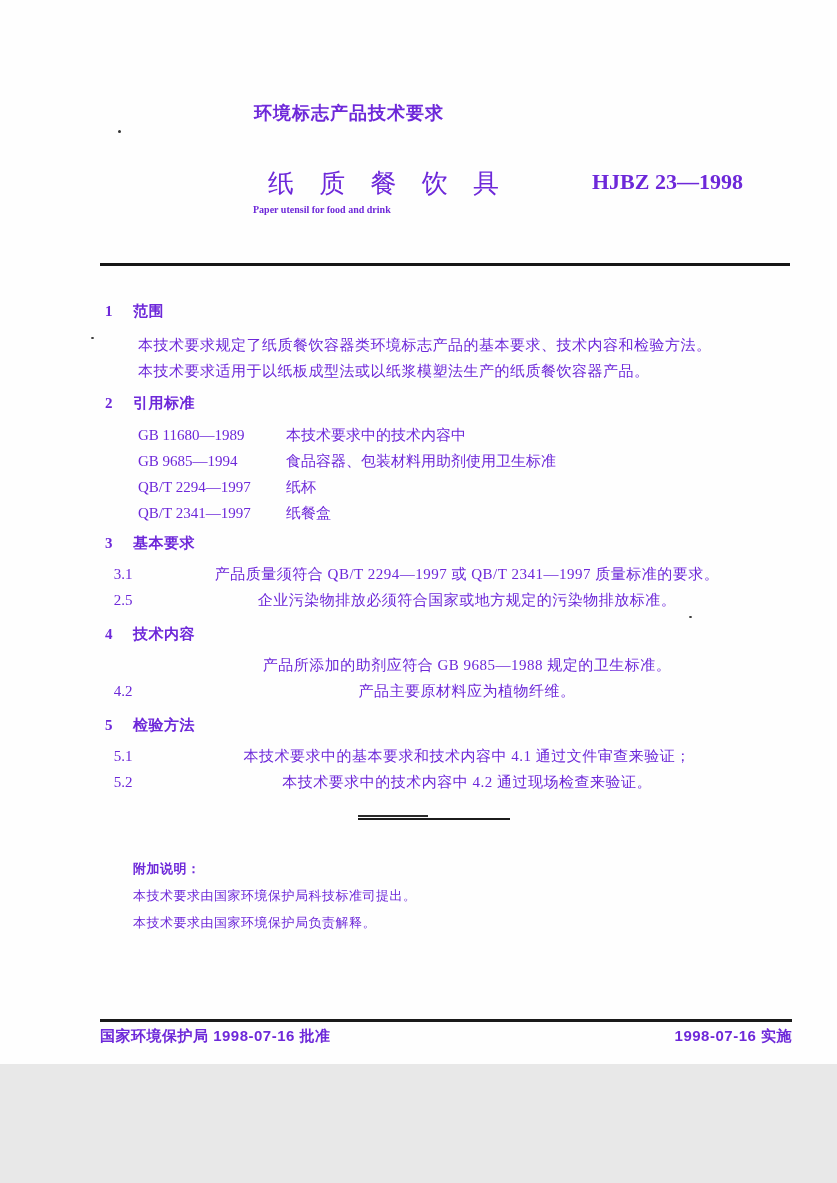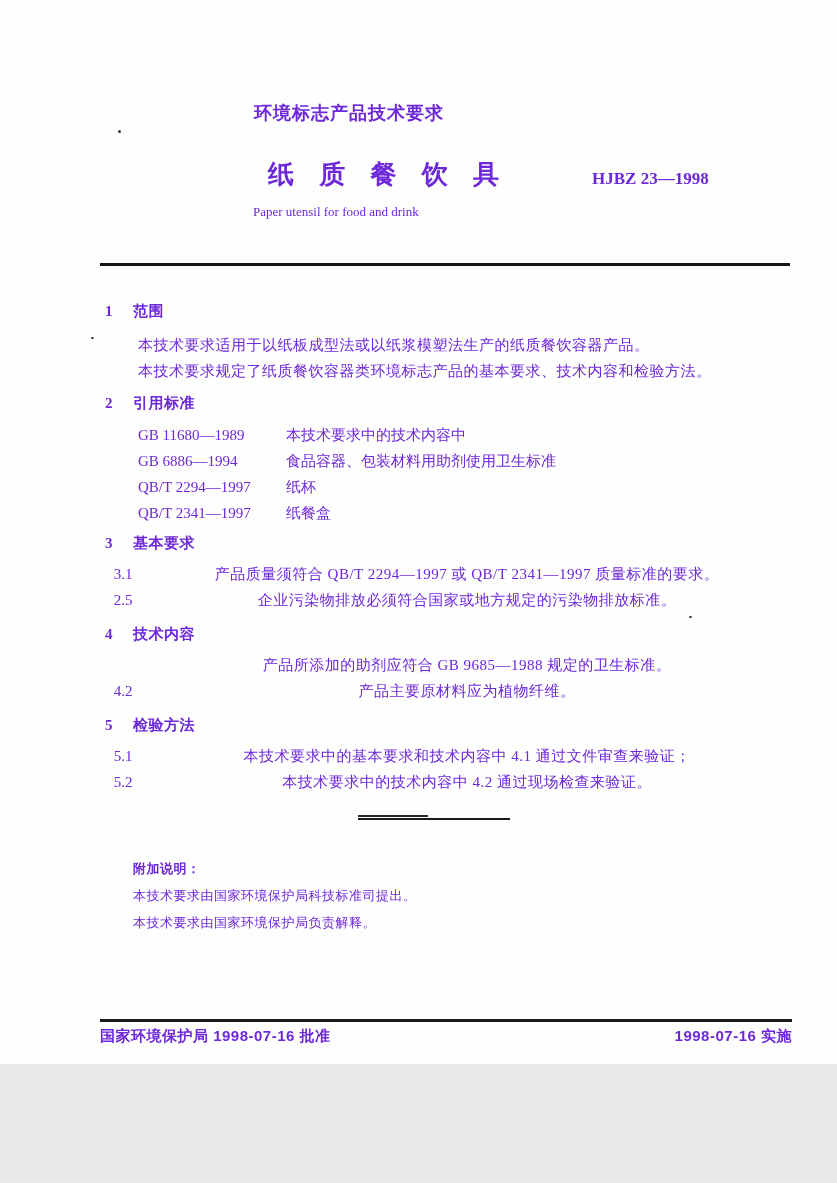--- a/index.html
+++ b/index.html
@@ -13,31 +13,31 @@
     color:#6d28d9;
     overflow:hidden;
   }
   
   .doc-type {
     position:absolute; left:254px; top:101px;
     font-size:18px; font-weight:bold; letter-spacing:1px;
     font-family:"Liberation Sans","DejaVu Sans",sans-serif;
   }
   .doc-title {
-    position:absolute; left:268px; top:157px;
-    font-size:26px; font-weight:bold; letter-spacing:9px;
+    position:absolute; left:268px; top:166px;
+    font-size:26px; font-weight:normal; letter-spacing:9px;
     font-family:"Liberation Sans","DejaVu Sans",sans-serif;
   }
   .standard-no {
     position:absolute; left:592px; top:169px;
-    font-size:17px; font-weight:bold;
+    font-size:22px; font-weight:bold;
   }
   .doc-title-en {
     position:absolute; left:253px; top:204px;
-    font-size:13px; font-weight:normal;
+    font-size:10px; font-weight:bold;
   }
   .header-rule {
     position:absolute; left:100px; top:263px;
     width:690px; height:3px; background:#161616;
   }
   
   .content {
     position:absolute; left:105px; top:292px; width:688px;
     font-size:15px; line-height:26px;
   }
@@ -114,35 +114,35 @@
   <div class="doc-title-en">Paper utensil for food and drink</div>
   <div class="header-rule"></div>
 
   <div class="content">
 
     <div class="section-heading h-1">
       <span class="sec-num">1</span>
       <span>范围</span>
     </div>
     <div class="para-group">
+      <div class="para">本技术要求规定了纸质餐饮容器类环境标志产品的基本要求、技术内容和检验方法。</div>
       <div class="para">本技术要求适用于以纸板成型法或以纸浆模塑法生产的纸质餐饮容器产品。</div>
-      <div class="para">本技术要求规定了纸质餐饮容器类环境标志产品的基本要求、技术内容和检验方法。</div>
     </div>
 
     <div class="section-heading h-2">
       <span class="sec-num">2</span>
       <span>引用标准</span>
     </div>
     <div class="ref-group">
       <div class="ref-line">
         <span class="ref-code">GB 11680—1989</span>
         <span>本技术要求中的技术内容中</span>
       </div>
       <div class="ref-line">
-        <span class="ref-code">GB 6886—1994</span>
+        <span class="ref-code">GB 9685—1994</span>
         <span>食品容器、包装材料用助剂使用卫生标准</span>
       </div>
       <div class="ref-line">
         <span class="ref-code">QB/T 2294—1997</span>
         <span>纸杯</span>
       </div>
       <div class="ref-line">
         <span class="ref-code">QB/T 2341—1997</span>
         <span>纸餐盒</span>
       </div>

